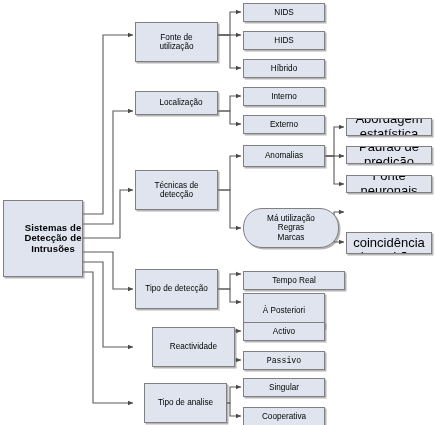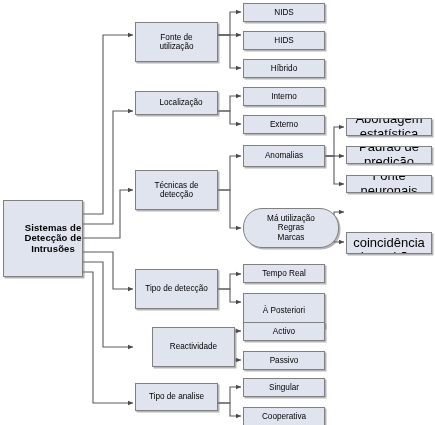--- a/index.html
+++ b/index.html
@@ -107,21 +107,21 @@
 
   <div class="node lvl2" style="left:135px;top:170px;width:83px;height:40px;flex-direction:column;">
     <span>Técnicas de</span>
     <span>detecção</span>
   </div>
 
   <div class="node lvl2" style="left:135px;top:327px;width:83px;height:40px;margin-left:17px;">
     <span>Reactividade</span>
   </div>
 
-  <div class="node lvl2" style="left:135px;top:383px;width:83px;height:28px;">
+  <div class="node lvl2" style="left:144px;top:383px;width:83px;height:40px;">
     <span>Tipo de analise</span>
   </div>
 
   <div class="node lvl3" style="left:243px;top:3px;width:82px;height:19px;">
     <span>NIDS</span>
   </div>
   <div class="node lvl3" style="left:243px;top:31px;width:82px;height:19px;">
     <span>HIDS</span>
   </div>
   <div class="node lvl3" style="left:243px;top:59px;width:82px;height:19px;">
@@ -138,31 +138,31 @@
   <div class="node lvl3" style="left:243px;top:145px;width:82px;height:22px;">
     <span>Anomalias</span>
   </div>
 
   <div class="node lvl3" style="left:243px;top:208px;width:96px;height:40px;flex-direction:column;border-radius:19px;">
     <span>Má utilização</span>
     <span>Regras</span>
     <span>Marcas</span>
   </div>
 
-  <div class="node lvl3" style="left:243px;top:264px;width:82px;height:19px;">
+  <div class="node lvl3" style="left:243px;top:271px;width:102px;height:19px;">
     <span>Tempo Real</span>
   </div>
   <div class="node lvl3" style="left:243px;top:293px;width:82px;height:35px;">
     <span>À Posteriori</span>
   </div>
 
   <div class="node lvl3" style="left:243px;top:322px;width:82px;height:19px;">
     <span>Activo</span>
   </div>
-  <div class="node lvl3" style="left:243px;top:351px;width:82px;height:19px;">
+  <div class="node lvl3" style="left:243px;top:351px;width:82px;height:19px;font-family:Liberation Mono, monospace;">
     <span>Passivo</span>
   </div>
 
   <div class="node lvl3" style="left:243px;top:378px;width:82px;height:19px;">
     <span>Singular</span>
   </div>
   <div class="node lvl3" style="left:243px;top:407px;width:82px;height:19px;">
     <span>Cooperativa</span>
   </div>
 

